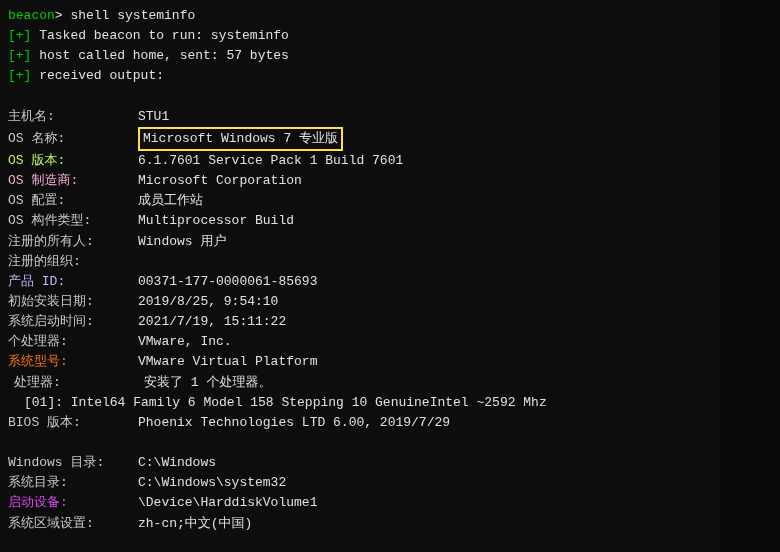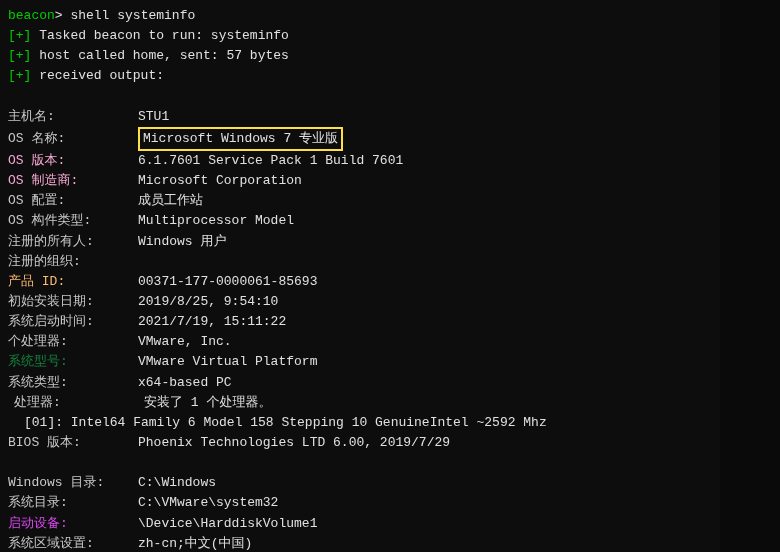--- a/index.html
+++ b/index.html
@@ -53,34 +53,33 @@
   <div class="line">
     <span class="header-prompt">beacon</span><span class="white">&gt; shell systeminfo</span>
   </div>
   <div id="terminal-body">
       <div class="line"><span class="green">[+]</span><span class="white"> Tasked beacon to run: systeminfo</span></div>
       <div class="line"><span class="green">[+]</span><span class="white"> host called home, sent: 57 bytes</span></div>
       <div class="line"><span class="green">[+]</span><span class="white"> received output:</span></div>
       <div class="line">&nbsp;</div>
       <div class="line"><span class="label" style="min-width:130px;color:#c8c8c8;">主机名:</span><span class="value">STU1</span></div>
       <div class="line os-name-row"><span class="label" style="min-width:130px;color:#c8c8c8;">OS 名称:</span><span class="os-name-box" style="color:#e0e0e0;">Microsoft Windows 7 专业版</span></div>
-      <div class="line"><span class="label" style="min-width:130px;color:#f9a8d4;">OS 版本:</span><span class="value">6.1.7601 Service Pack 1 Build 7601</span></div>
+      <div class="line"><span class="label" style="min-width:130px;color:#bef264;">OS 版本:</span><span class="value">6.1.7601 Service Pack 1 Build 7601</span></div>
       <div class="line"><span class="label" style="min-width:130px;color:#f9a8d4;">OS 制造商:</span><span class="value">Microsoft Corporation</span></div>
       <div class="line"><span class="label" style="min-width:130px;color:#c8c8c8;">OS 配置:</span><span class="value">成员工作站</span></div>
-      <div class="line"><span class="label" style="min-width:130px;color:#c8c8c8;">OS 构件类型:</span><span class="value">Multiprocessor Model</span></div>
+      <div class="line"><span class="label" style="min-width:130px;color:#c8c8c8;">OS 构件类型:</span><span class="value">Multiprocessor Build</span></div>
       <div class="line"><span class="label" style="min-width:130px;color:#c8c8c8;">注册的所有人:</span><span class="value">Windows 用户</span></div>
       <div class="line"><span class="label" style="min-width:130px;color:#c8c8c8;">注册的组织:</span><span class="value"></span></div>
-      <div class="line"><span class="label" style="min-width:130px;color:#fdba74;">产品 ID:</span><span class="value">00371-177-0000061-85693</span></div>
+      <div class="line"><span class="label" style="min-width:130px;color:#c4b5fd;">产品 ID:</span><span class="value">00371-177-0000061-85693</span></div>
       <div class="line"><span class="label" style="min-width:130px;color:#c8c8c8;">初始安装日期:</span><span class="value">2019/8/25, 9:54:10</span></div>
       <div class="line"><span class="label" style="min-width:130px;color:#c8c8c8;">系统启动时间:</span><span class="value">2021/7/19, 15:11:22</span></div>
       <div class="line"><span class="label" style="min-width:130px;color:#c8c8c8;">个处理器:</span><span class="value">VMware, Inc.</span></div>
-      <div class="line"><span class="label" style="min-width:130px;color:#15803d;">系统型号:</span><span class="value">VMware Virtual Platform</span></div>
-      <div class="line"><span class="label" style="min-width:130px;color:#c8c8c8;">系统类型:</span><span class="value">x64-based PC</span></div>
+      <div class="line"><span class="label" style="min-width:130px;color:#f97316;">系统型号:</span><span class="value">VMware Virtual Platform</span></div>
       <div class="line"><span class="label" style="min-width:130px;color:#c8c8c8;margin-left:6px;">处理器:</span><span class="value">安装了 1 个处理器。</span></div>
       <div class="line indent"><span class="value">[01]: Intel64 Family 6 Model 158 Stepping 10 GenuineIntel ~2592 Mhz</span></div>
       <div class="line"><span class="label" style="min-width:130px;color:#c8c8c8;">BIOS 版本:</span><span class="value">Phoenix Technologies LTD 6.00, 2019/7/29</span></div>
       <div class="line">&nbsp;</div>
       <div class="line"><span class="label" style="min-width:130px;color:#c8c8c8;">Windows 目录:</span><span class="value">C:\Windows</span></div>
-      <div class="line"><span class="label" style="min-width:130px;color:#c8c8c8;">系统目录:</span><span class="value">C:\VMware\system32</span></div>
+      <div class="line"><span class="label" style="min-width:130px;color:#c8c8c8;">系统目录:</span><span class="value">C:\Windows\system32</span></div>
       <div class="line"><span class="label" style="min-width:130px;color:#d946ef;">启动设备:</span><span class="value">\Device\HarddiskVolume1</span></div>
       <div class="line"><span class="label" style="min-width:130px;color:#c8c8c8;">系统区域设置:</span><span class="value">zh-cn;中文(中国)</span></div>
     </div>
 </div>
 
 </body></html>

